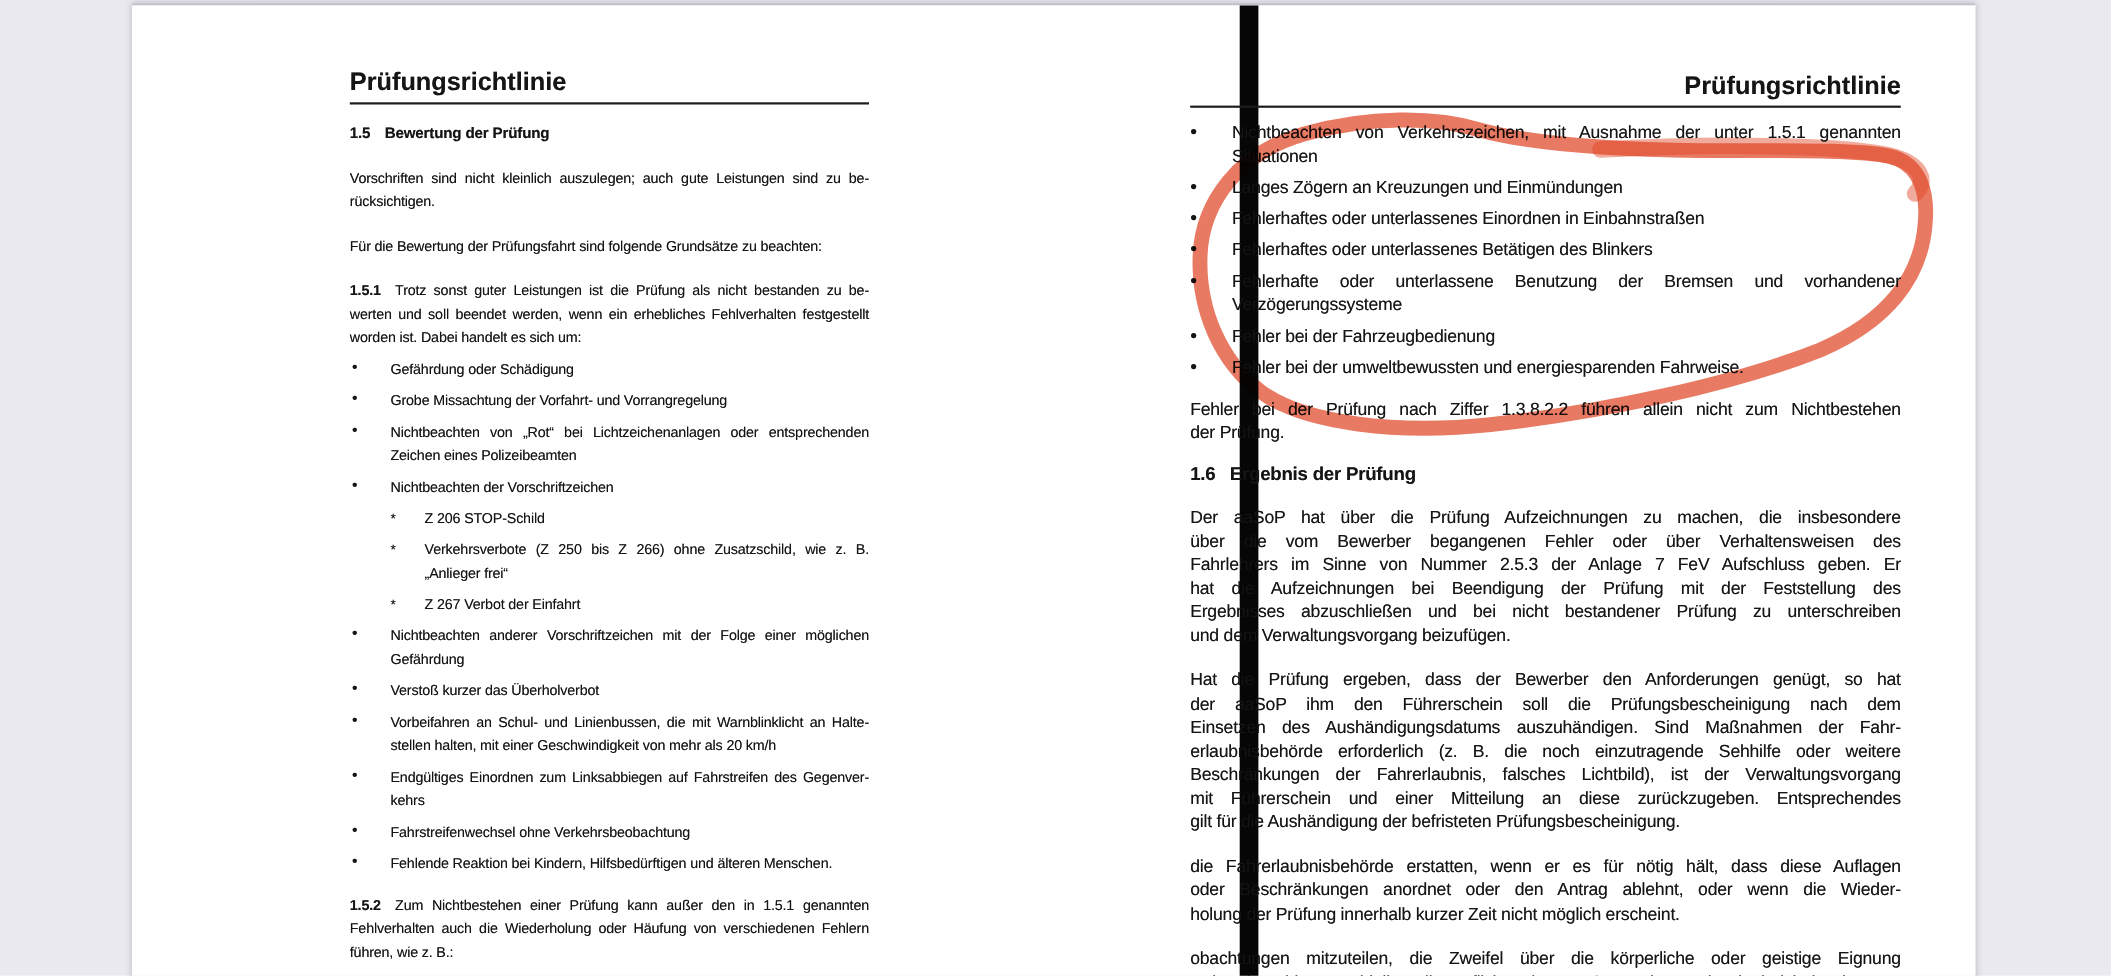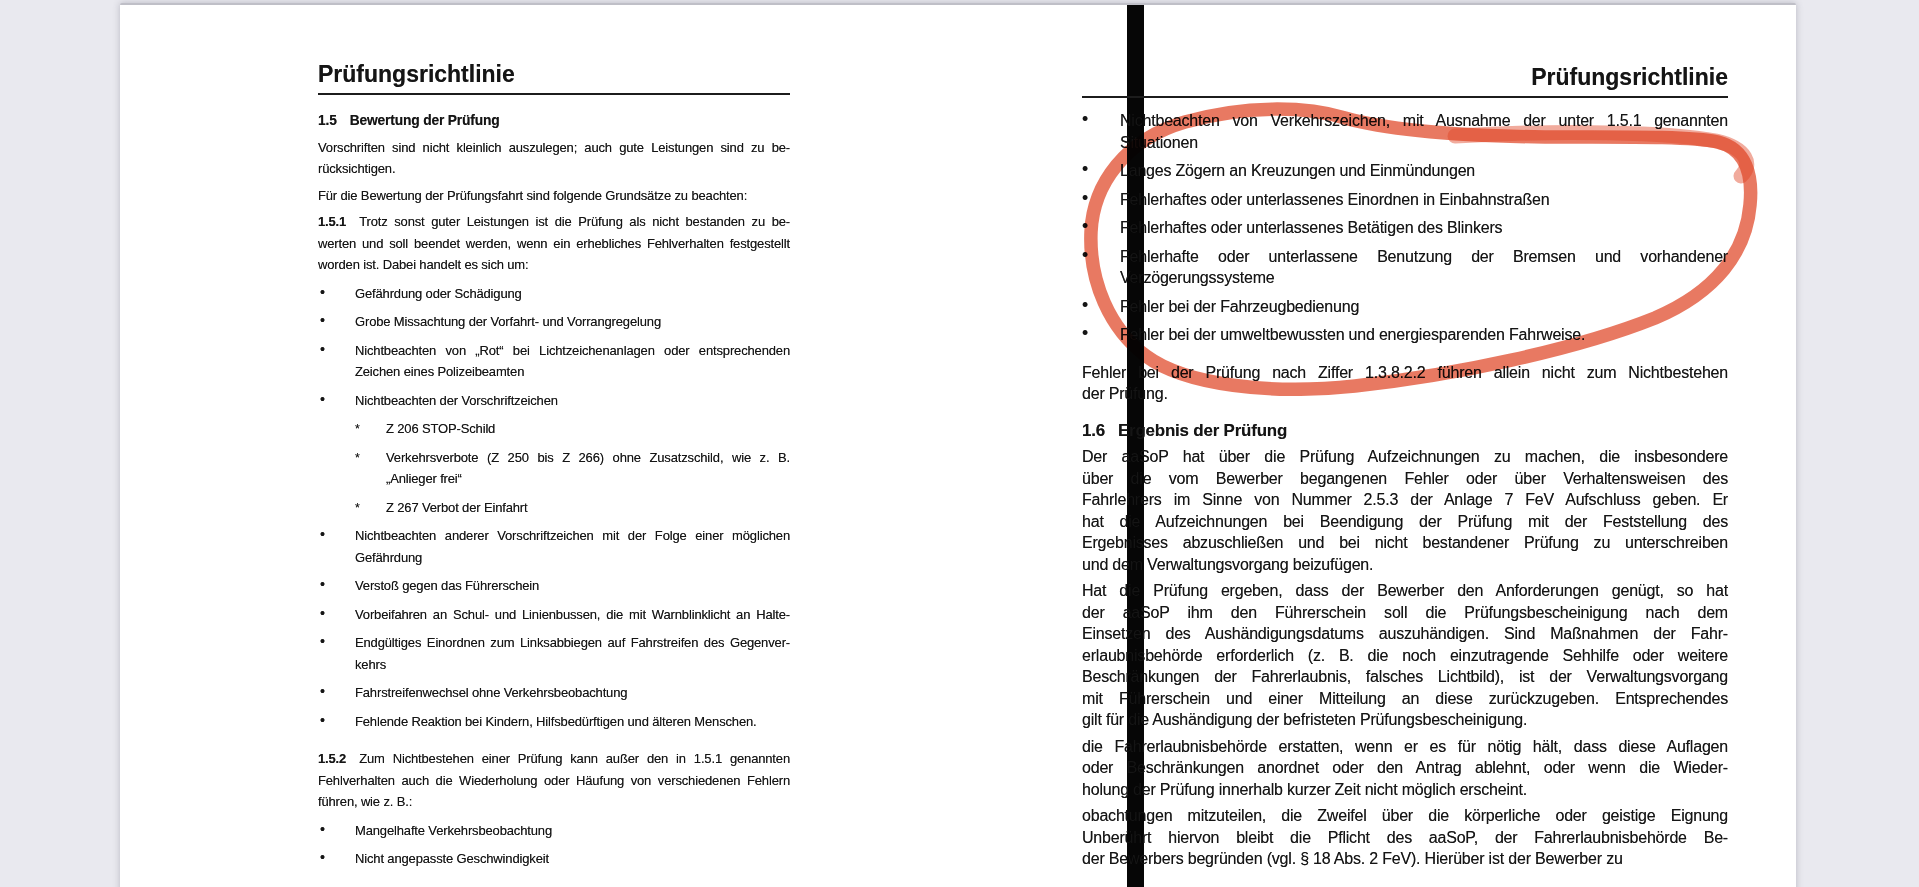--- a/index.html
+++ b/index.html
@@ -23,21 +23,21 @@
     filter:blur(.5px);
   }
   .col{position:absolute;color:#151515;text-shadow:0 0 .35px rgba(0,0,0,.55);}
   .col.left{left:318px;top:64px;width:472px;font-size:13px;line-height:21.5px;letter-spacing:-.15px;}
   .col.right{left:1082px;top:67px;width:646px;font-size:16px;line-height:21.5px;letter-spacing:-.2px;}
   .pg-header{font-weight:bold;font-size:23px;line-height:21px;letter-spacing:0;}
   .col.right .pg-header{text-align:right;}
   .header-rule{height:2px;background:#1c1c1c;margin-top:8px;}
   .sec{margin-top:15px;font-weight:bold;font-size:1.06em;}
   .num{font-weight:bold;margin-right:13px;text-align:center;}
-  .para{margin-top:5px;}
+  .para{margin-top:19px;}
   .para.after-list{margin-top:16px;}
   .li,.li2{margin-top:7px;position:relative;}
   .blocks > .li:first-child{margin-top:12px;}
   .li > .marker{position:absolute;left:2px;top:-1px;font-size:1.1em;}
   .li > .li-text{margin-left:37px;}
   .li2 > .marker{position:absolute;left:37px;top:1px;font-size:.95em;}
   .li2 > .li-text{margin-left:68px;}
   .col.right .li > .marker{left:0;}
   .col.right .li > .li-text{margin-left:38px;}
   .line{text-align:justify;text-align-last:justify;white-space:nowrap;}
@@ -119,27 +119,28 @@
       <div class="li">
         <span class="marker">•</span>
         <div class="li-text">
           <div class="line">Nichtbeachten anderer Vorschriftzeichen mit der Folge einer möglichen</div>
           <div class="line last">Gefährdung</div>
         </div>
       </div>
       <div class="li">
         <span class="marker">•</span>
         <div class="li-text">
-          <div class="line last">Verstoß gegen das Führerschein</div>
+          <div class="line last">Verstoß kurzer das Überholverbot</div>
         </div>
       </div>
       <div class="li">
         <span class="marker">•</span>
         <div class="li-text">
           <div class="line">Vorbeifahren an Schul- und Linienbussen, die mit Warnblinklicht an Halte-</div>
+          <div class="line last">stellen halten, mit einer Geschwindigkeit von mehr als 20 km/h</div>
         </div>
       </div>
       <div class="li">
         <span class="marker">•</span>
         <div class="li-text">
           <div class="line">Endgültiges Einordnen zum Linksabbiegen auf Fahrstreifen des Gegenver-</div>
           <div class="line last">kehrs</div>
         </div>
       </div>
       <div class="li">

